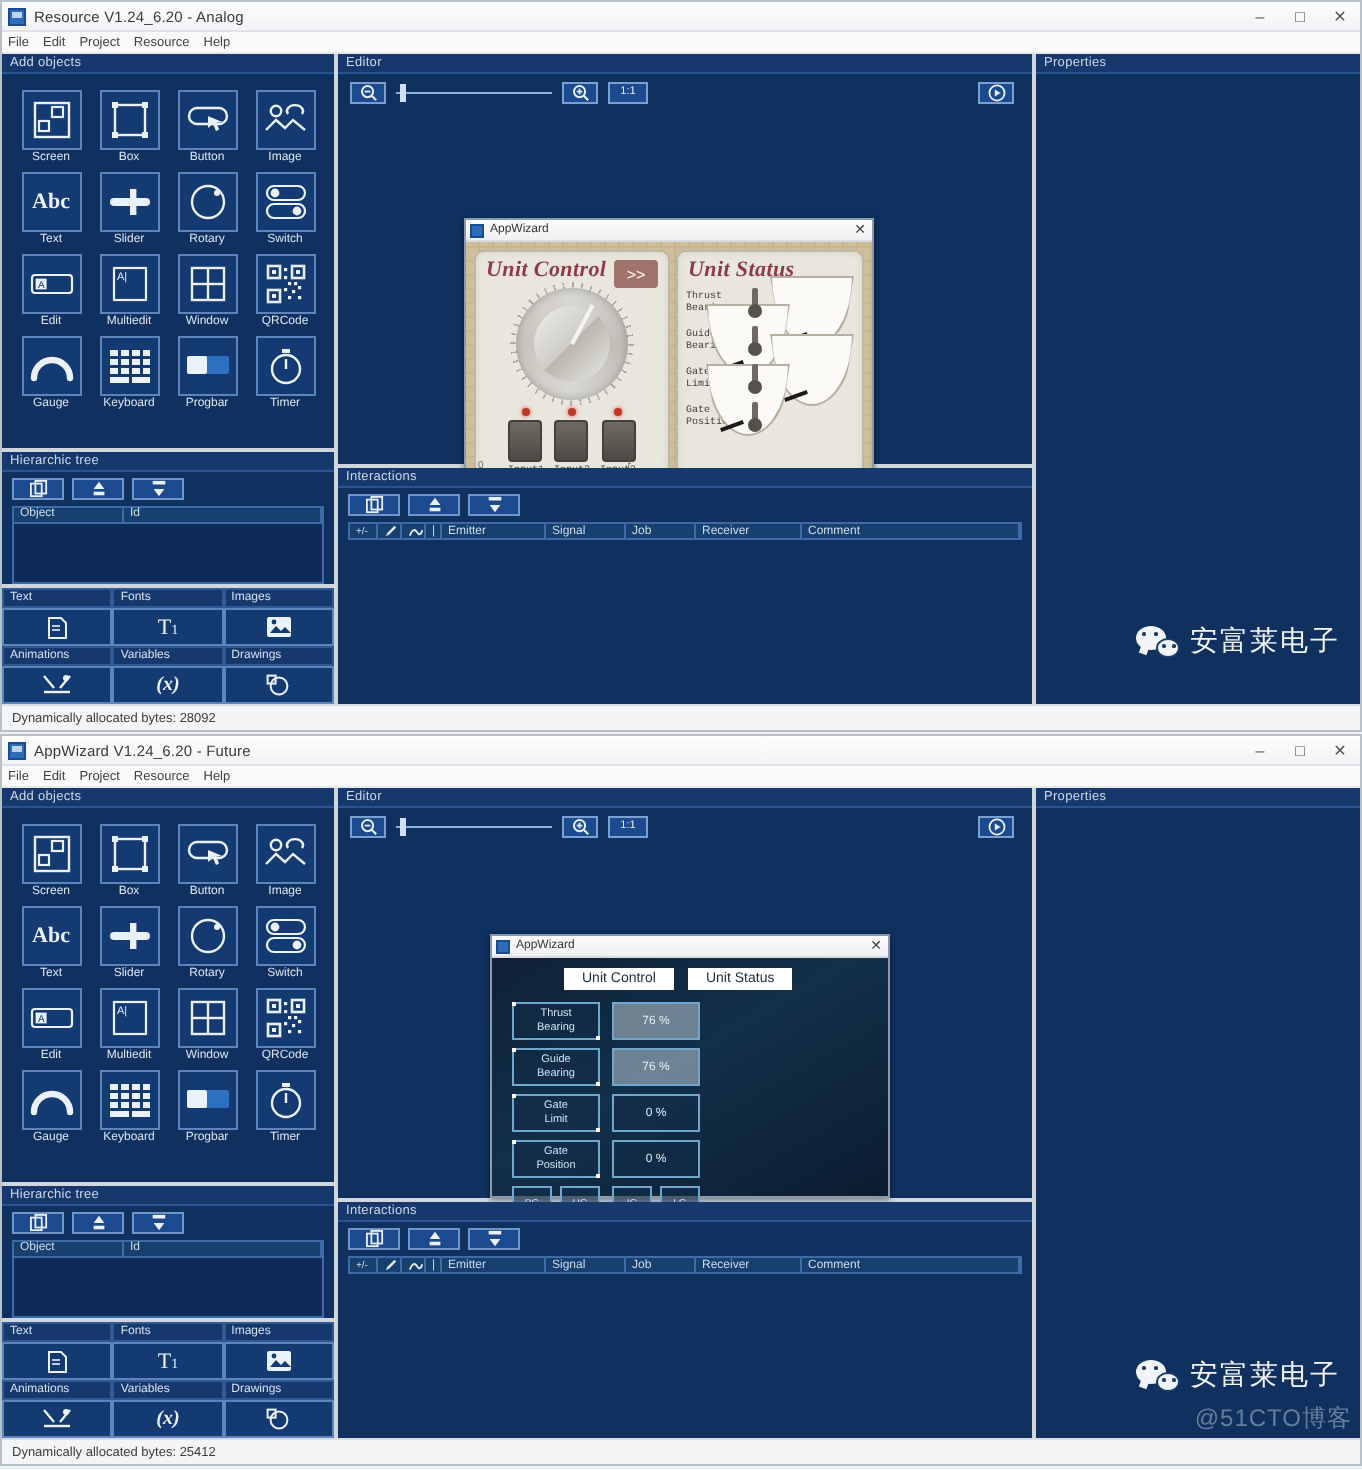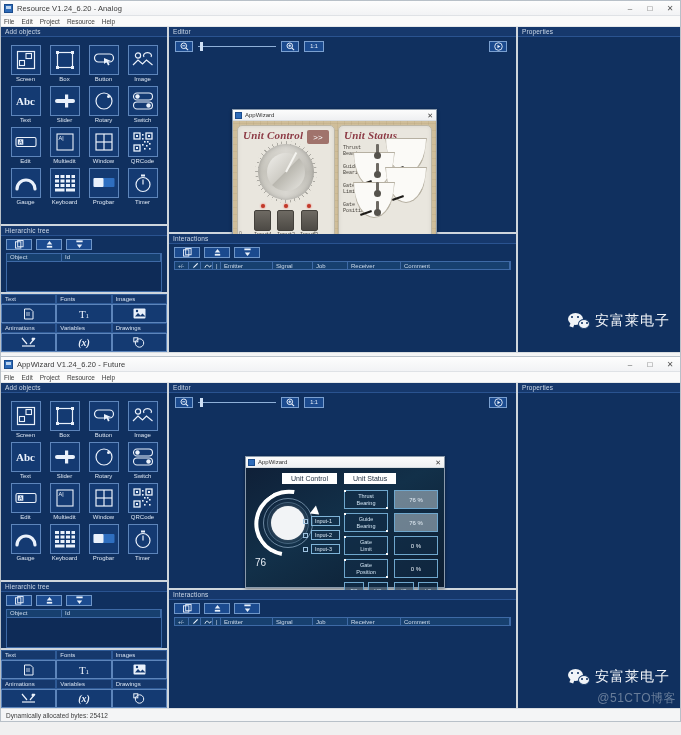--- a/index.html
+++ b/index.html
@@ -11,21 +11,21 @@
     position: relative;
   }
 
   .app-window {
     position: absolute;
     left: 0; width: 681px;
     background: #eef0f2;
     border: 1px solid #b8c0c8;
   }
   #win-analog { top: 0; height: 366px; }
-  #win-future { top: 356px; height: 366px; }
+  #win-future { top: 367px; height: 366px; }
 
   
   .titlebar {
     height: 15px;
     background: linear-gradient(#fdfdfd, #f2f3f5);
     border-bottom: 1px solid #dfe2e6;
     display: flex; align-items: center;
     position: relative;
   }
   .tb-icon {
@@ -1182,45 +1182,20 @@
               <div class="pv-close">✕</div>
             </div>
 
             <div class="fut-body">
               <div class="fut-tabs">
                 <div class="fut-tab">Unit Control</div>
                 <div class="fut-tab">Unit Status</div>
               </div>
 
               <div class="fut-main">
-                <div class="fut-left">
-                  <div class="fut-knob">
-                    <div class="fk-arc"></div>
-                    <div class="fk-ring2"></div>
-                    <div class="fk-ring3"></div>
-                    <div class="fk-hub"></div>
-                    <div class="fk-arrow"></div>
-                  </div>
-                  <div class="fut-val">76</div>
-
-                  <div class="fut-inputs">
-                    <div class="fut-inp-row">
-                      <div class="fut-chk"></div>
-                      <div class="fut-inp-box">Input-1</div>
-                    </div>
-                    <div class="fut-inp-row">
-                      <div class="fut-chk"></div>
-                      <div class="fut-inp-box">Input-2</div>
-                    </div>
-                    <div class="fut-inp-row">
-                      <div class="fut-chk"></div>
-                      <div class="fut-inp-box">Input-3</div>
-                    </div>
-                  </div>
-                </div>
 
                 <div class="fut-right">
                   <div class="fut-col">
                     <div class="fut-lbl-box">
                       <span>Thrust</span>
                       <span>Bearing</span>
                       <span class="handle h-tl"></span>
                         <span class="handle h-br"></span>
                     </div>
                     <div class="fut-lbl-box">

